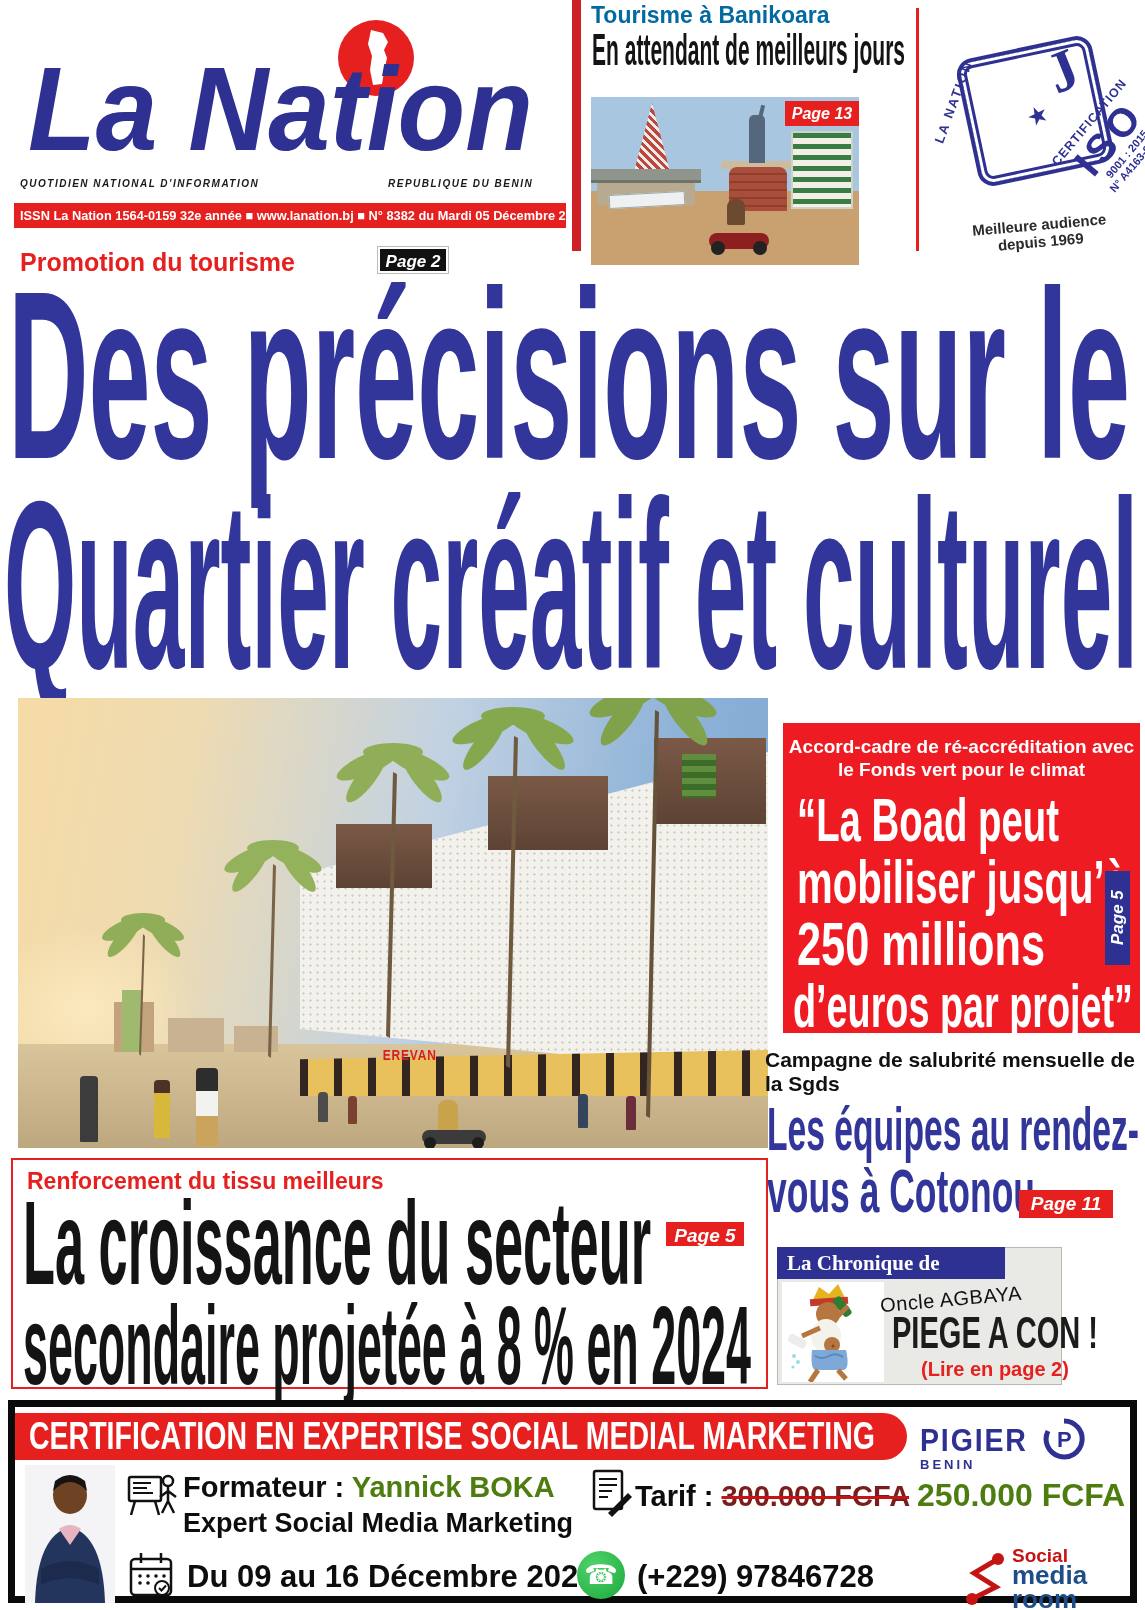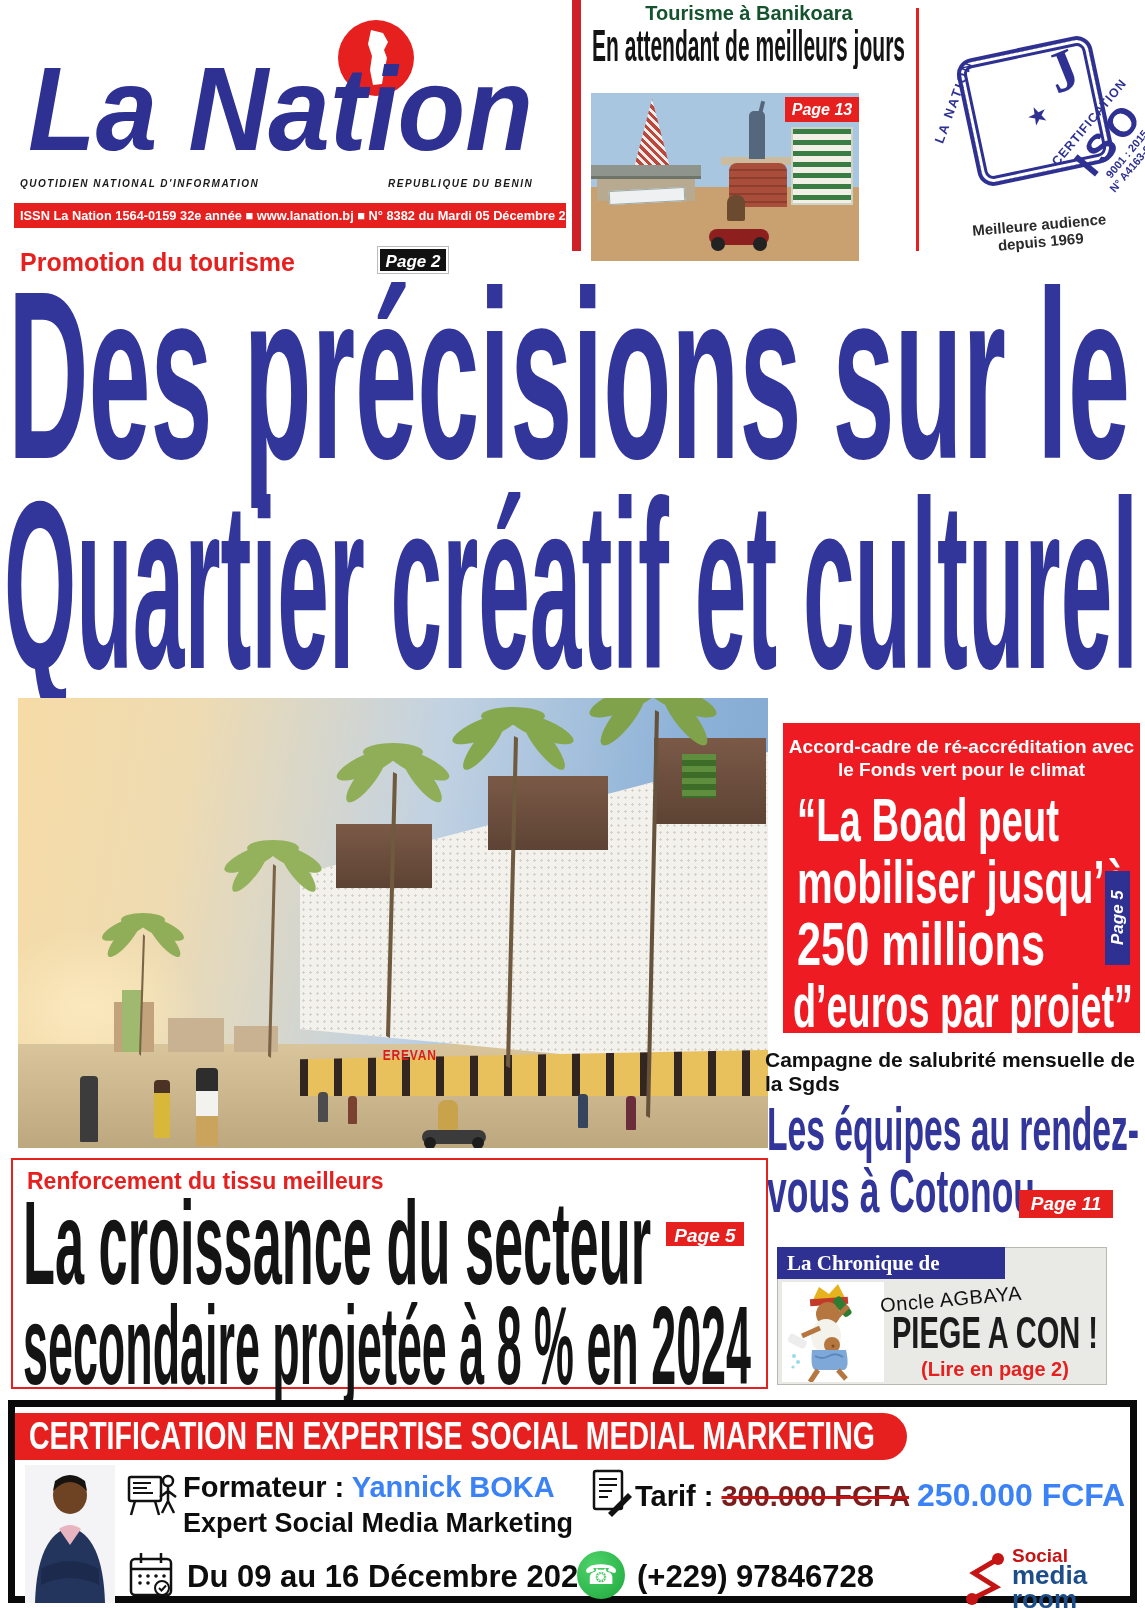--- a/index.html
+++ b/index.html
@@ -18,21 +18,21 @@
     letter-spacing:1.5px; color:#1a1a1a; }
   .issn-strip { position:absolute; left:14px; top:203px; width:552px; height:25px;
     background:#e5201f; color:#fff; font-size:12.8px; font-weight:bold;
     line-height:25px; padding-left:6px; white-space:nowrap; }
 
   .vdiv1 { position:absolute; left:572px; top:0; width:9px; height:251px; background:#cf2027; }
   .vdiv2 { position:absolute; left:916px; top:8px; width:3px; height:243px; background:#e5201f; }
 
   
   .top-story { position:absolute; left:591px; top:2px; width:316px; }
-  .ts-kicker { color:#14532d; font-weight:bold; font-size:20px;text-align:center; }
+  .ts-kicker { color:#0369a1; font-weight:bold; font-size:23px; }
   .ts-photo { position:relative; margin-top:20px; width:268px; height:168px; overflow:hidden;
     background:linear-gradient(#a9c6e0 0 56%, #c9a06f 56% 100%); }
   .ts-tower { position:absolute; left:28px; top:6px; width:66px; height:96px;
     background:repeating-linear-gradient(45deg,#c0392b 0 3px,#f4f0ea 3px 6px);
     clip-path:polygon(50% 0, 88% 100%, 12% 100%); opacity:.9; }
   .ts-shed { position:absolute; left:0px; top:72px; width:110px; height:14px; background:#8f948d;
     border-bottom:3px solid #6f7468; }
   .ts-shed2 { position:absolute; left:6px; top:86px; width:98px; height:22px; background:#b7aa90; }
   .ts-banner { position:absolute; left:18px; top:96px; width:76px; height:14px; background:#eef0f2;
     border:1px solid #9aa; transform:rotate(-3deg); }
@@ -121,21 +121,21 @@
 
   
   .industry { position:absolute; left:11px; top:1158px; width:757px; height:231px;
     border:2px solid #e5201f; background:#fff; }
   .ind-kicker { position:absolute; left:14px; top:8px; color:#e5201f; font-weight:bold; font-size:23px; }
   .ind-svg { position:absolute; left:0; top:38px; overflow:visible; }
   .ind-page { position:absolute; right:20px; top:60px; width:82px; height:28px; background:#e5201f;
     font-size:19px; line-height:28px; border:2px solid #fff; }
 
   
-  .chron { position:absolute; left:777px; top:1247px; width:330px; height:138px;
+  .chron { position:absolute; left:777px; top:1247px; width:285px; height:138px;
     background:#e9e9e6; border:1px solid #b9b9b4; }
   .chron-banner { position:absolute; left:-1px; top:-1px; width:228px; height:32px; background:#2e3192;
     color:#fff; font-family:"Liberation Serif",serif; font-weight:bold; font-size:21px;
     line-height:32px; padding-left:10px; }
   .chron-cartoon { position:absolute; left:4px; top:34px; width:102px; height:100px; background:#fff; }
   .chron-author { position:absolute; left:102px; top:40px; font-size:20px; color:#111;
     transform:rotate(-5deg); letter-spacing:.5px; }
   .chron-title-svg { position:absolute; left:112px; top:66px; }
   .chron-footer { position:absolute; left:112px; top:110px; width:210px; text-align:center;
     color:#e5201f; font-weight:bold; font-size:20px; }
@@ -149,21 +149,21 @@
   .pigier-name { font-size:31px; font-weight:bold; letter-spacing:2px; display:inline-block;
     transform:scaleX(.92); transform-origin:left; }
   .pigier-sub { font-size:13px; font-weight:bold; letter-spacing:3px; margin-top:-4px; }
   .ad-photo { position:absolute; left:10px; top:58px; width:90px; height:138px; overflow:hidden;
     background:linear-gradient(#fdfdfd,#e8e8ea); }
   .ad-row-label { font-weight:bold; color:#0d0d0d; }
   .formateur-line { position:absolute; left:168px; top:64px; font-size:29px; font-weight:bold; }
   .formateur-role { position:absolute; left:168px; top:101px; font-size:27px; font-weight:bold; color:#0d0d0d; }
   .tarif-line { position:absolute; left:620px; top:70px; font-size:29px; font-weight:bold; white-space:nowrap; }
   .u { text-underline-offset:5px; }
-  .blue-t { color:#3b82f6; }
+  .blue-t { color:#4d7c0f; }
   .old-price { color:#7a1d1d; text-decoration:line-through; text-decoration-color:#c41414;
     text-decoration-thickness:3px; }
   .dates-line { position:absolute; left:172px; top:152px; font-size:31px; font-weight:bold; color:#0d0d0d; }
   .phone-line { position:absolute; left:622px; top:152px; font-size:31px; font-weight:bold; color:#0d0d0d; }
   .icon-line { position:absolute; }
   .wa { position:absolute; left:562px; top:144px; width:48px; height:48px; border-radius:50%;
     background:radial-gradient(circle at 35% 30%,#4fd36b,#1ea83c); color:#fff; font-size:27px;
     text-align:center; line-height:48px; }
   .smr { position:absolute; left:945px; top:140px; width:178px; }
   .smr-text { position:absolute; left:52px; top:0; line-height:.92; font-weight:bold; }
@@ -387,20 +387,28 @@
     <div class="chron-footer">(Lire en page 2)</div>
   </div>
 
   <div class="ad">
     <div class="ad-banner">
       <svg width="880" height="47" viewBox="0 0 880 47">
         <text x="14" y="36" font-size="38" font-weight="bold" fill="#fff" textLength="846" lengthAdjust="spacingAndGlyphs">CERTIFICATION EN EXPERTISE SOCIAL MEDIAL MARKETING</text>
       </svg>
     </div>
 
+    <div class="pigier">
+      <span class="pigier-name">PIGIER</span>
+      <svg width="44" height="44" viewBox="0 0 44 44" style="vertical-align:-10px;">
+        <path d="M22 4 A18 18 0 1 1 6 14" stroke="#2e3192" stroke-width="5" fill="none"></path>
+        <text x="15" y="30" font-size="22" font-weight="bold" fill="#2e3192">P</text>
+      </svg>
+      <div class="pigier-sub">BENIN</div>
+    </div>
 
     <div class="ad-photo">
       <svg width="90" height="138" viewBox="0 0 90 138">
         <rect width="90" height="138" fill="#f4f4f6"></rect>
         <ellipse cx="45" cy="30" rx="17" ry="19" fill="#6d4324"></ellipse>
         <path d="M28 26 Q45 8 62 26 L60 16 Q45 4 30 16 Z" fill="#171310"></path>
         <path d="M10 138 Q12 70 45 62 Q78 70 80 138 Z" fill="#23355c"></path>
         <path d="M34 64 L45 80 L56 64 Q45 56 34 64 Z" fill="#e8b4c0"></path>
         <path d="M16 104 Q45 88 74 104 L74 120 Q45 106 16 120 Z" fill="#1c2b4d"></path>
       </svg>

